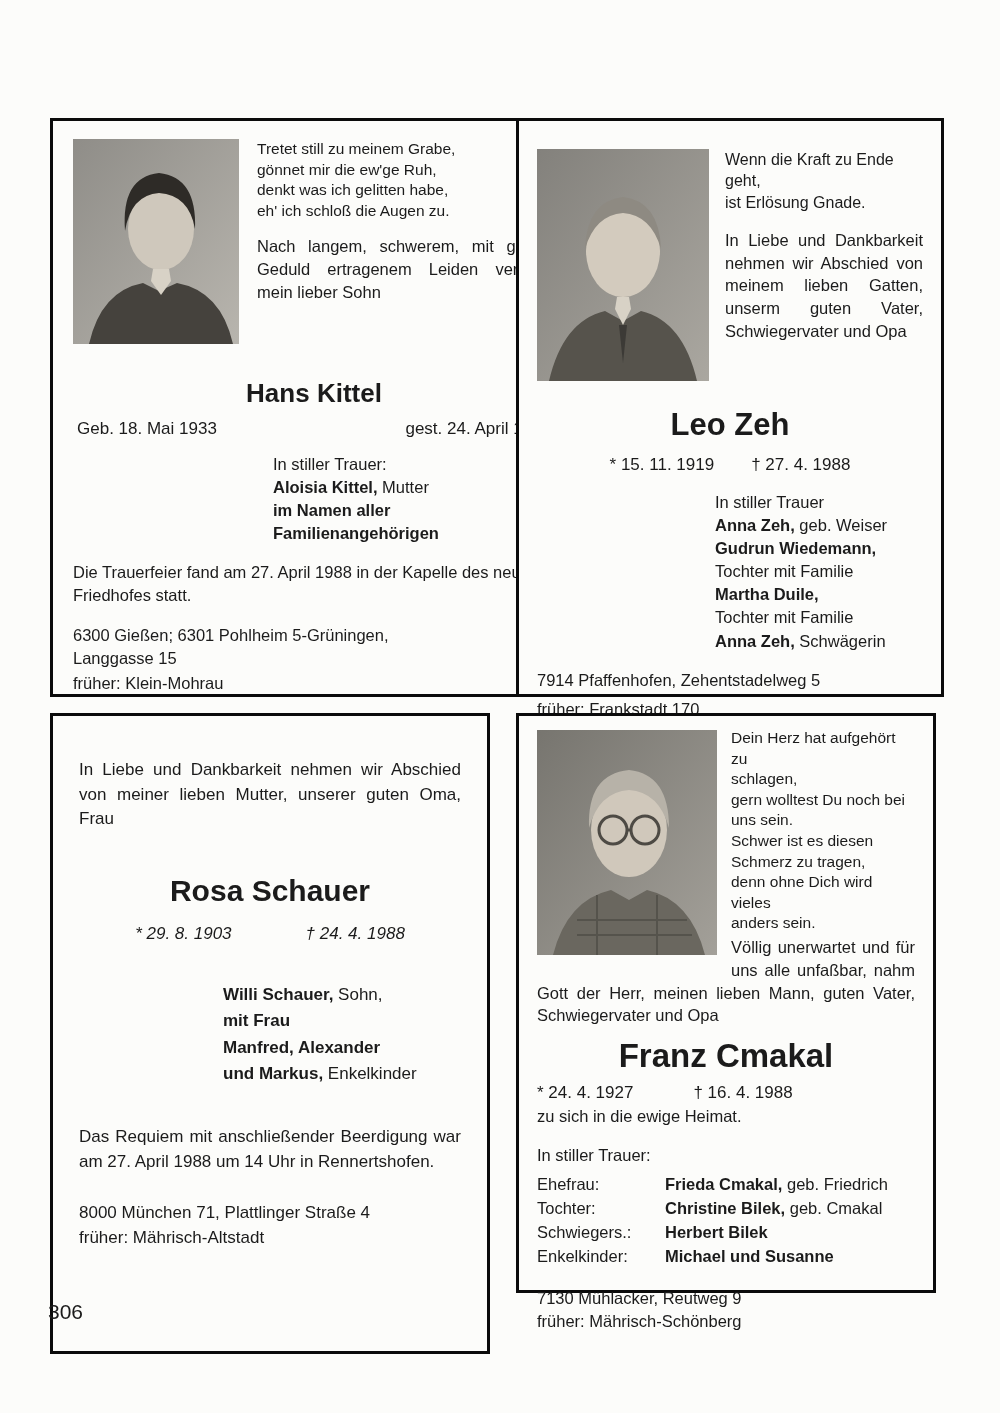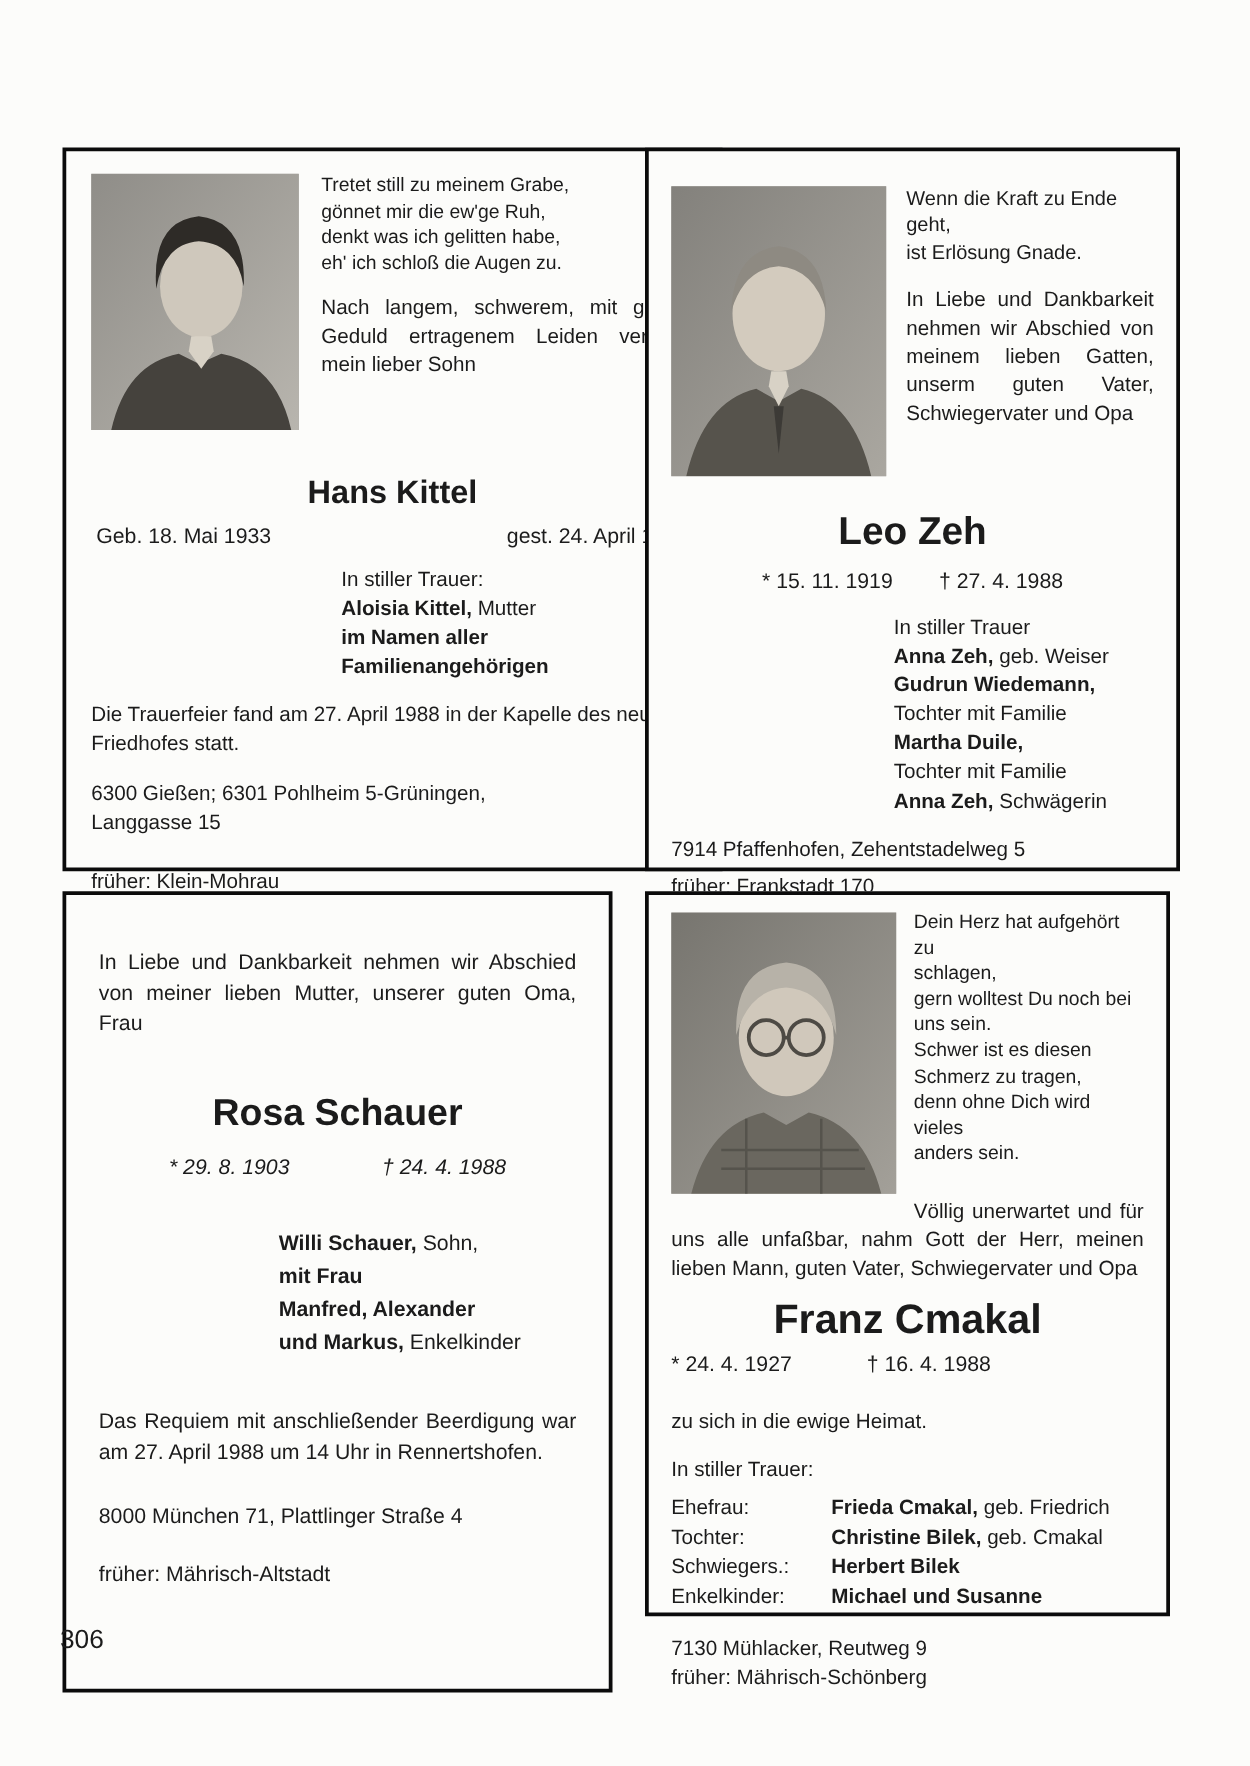--- a/index.html
+++ b/index.html
@@ -19,21 +19,21 @@
   .box-cmakal  { left:516px; top:713px; width:420px; height:580px; padding:12px 18px; }
 
   .photo { float:left; background:#9b9892; }
   .photo svg { display:block; width:100%; height:100%; }
   .k-photo { width:166px; height:205px; margin:0 18px 8px 0; }
   .z-photo { width:172px; height:232px; margin:0 16px 10px 0; }
   .c-photo { width:180px; height:225px; margin:2px 14px 8px 0; }
 
   .epitaph { white-space:pre-line; font-size:15.5px; line-height:1.33; }
   .intro   { font-size:16.5px; line-height:1.38; text-align:justify; }
-  .mt6{margin-top:6px;} .mt10{margin-top:24px;} .mt14{margin-top:14px;} .mt16{margin-top:16px;}
+  .mt6{margin-top:6px;} .mt10{margin-top:2px;} .mt14{margin-top:14px;} .mt16{margin-top:16px;}
 
   .dname { clear:both; text-align:center; font-weight:bold; }
   .k-name { font-size:26px; padding-top:26px; }
   .z-name { font-size:31px; padding-top:16px; }
   .s-name { font-size:30px; margin-top:42px; }
   .c-name { font-size:33px; padding-top:10px; }
 
   .dates { display:flex; font-size:17px; }
   .k-dates { justify-content:space-between; margin-top:10px; padding:0 4px; }
   .z-dates { justify-content:center; gap:37px; margin-top:12px; }

